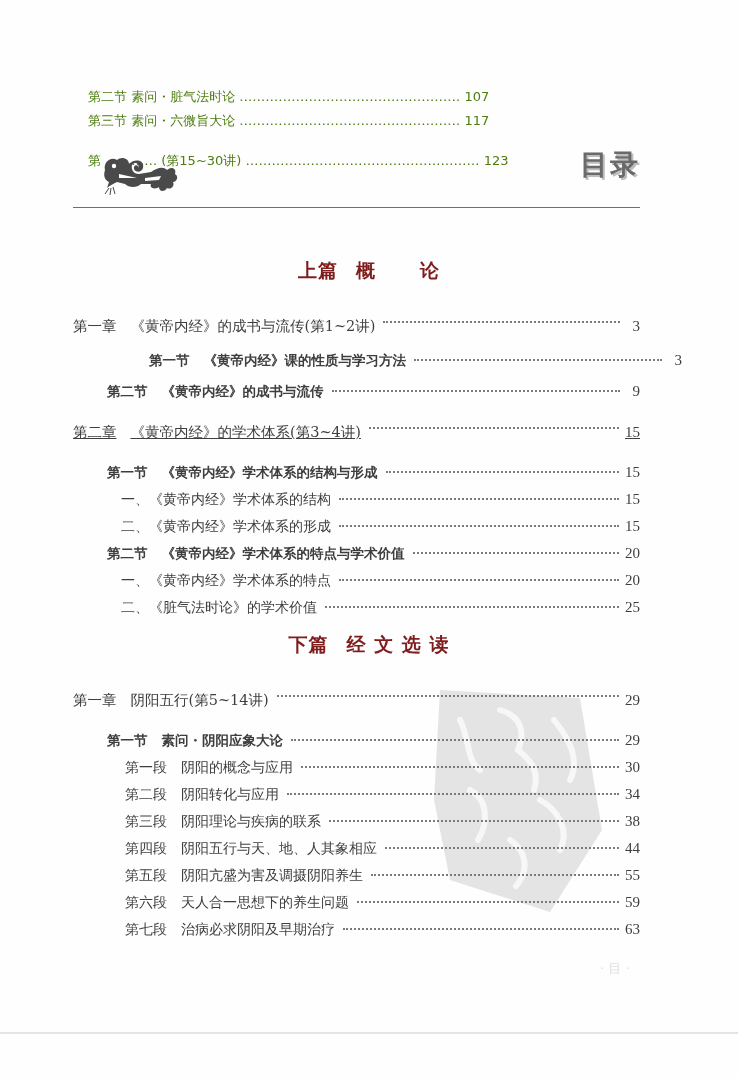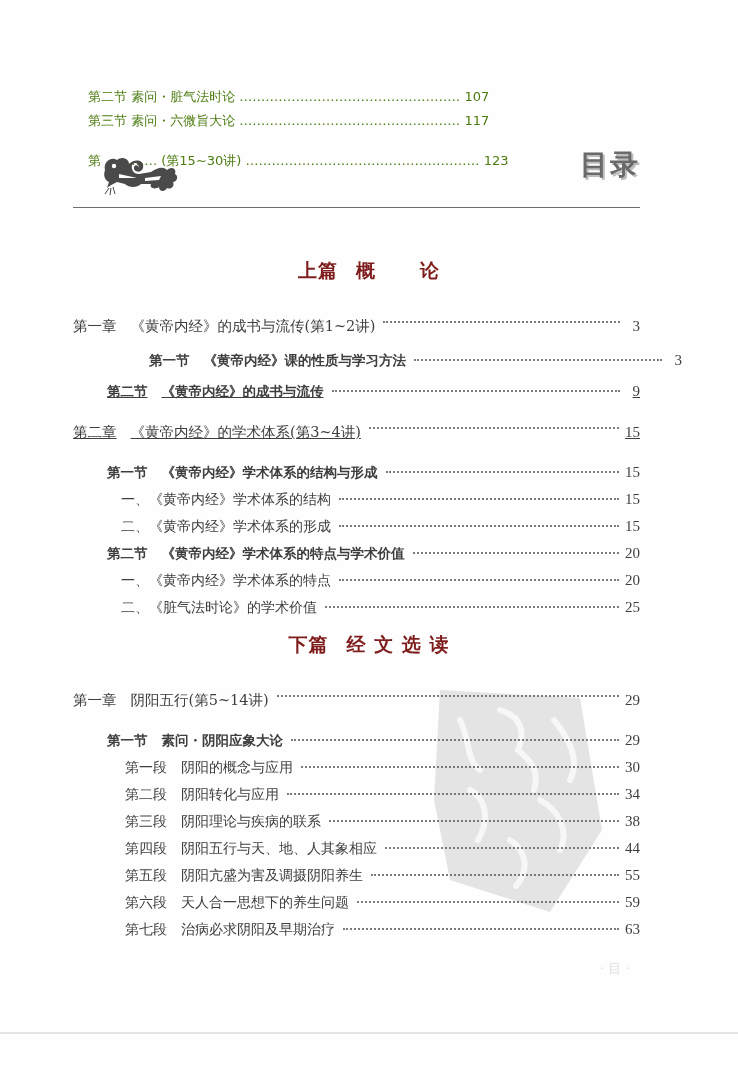--- a/index.html
+++ b/index.html
@@ -175,21 +175,21 @@
       <span class="leader"></span>
       <span class="page-num">3</span>
     </div>
 
     <div class="row section" style="top:348px;left:34px;width:533px;margin-left:42px;">
       <span class="label"><span>第一节</span><span class="sep"></span><span>《黄帝内经》课的性质与学习方法</span></span>
       <span class="leader"></span>
       <span class="page-num">3</span>
     </div>
 
-    <div class="row section" style="top:379px;left:34px;width:533px;text-decoration:underline;">
+    <div class="row section" style="top:379px;left:34px;width:533px;">
       <span class="label"><span>第二节</span><span class="sep"></span><span>《黄帝内经》的成书与流传</span></span>
       <span class="leader"></span>
       <span class="page-num">9</span>
     </div>
 
     <div class="row chapter" style="top:420px;text-decoration:underline;">
       <span class="label"><span>第二章</span><span class="sep"></span><span>《黄帝内经》的学术体系(第3~4讲)</span></span>
       <span class="leader"></span>
       <span class="page-num">15</span>
     </div>

